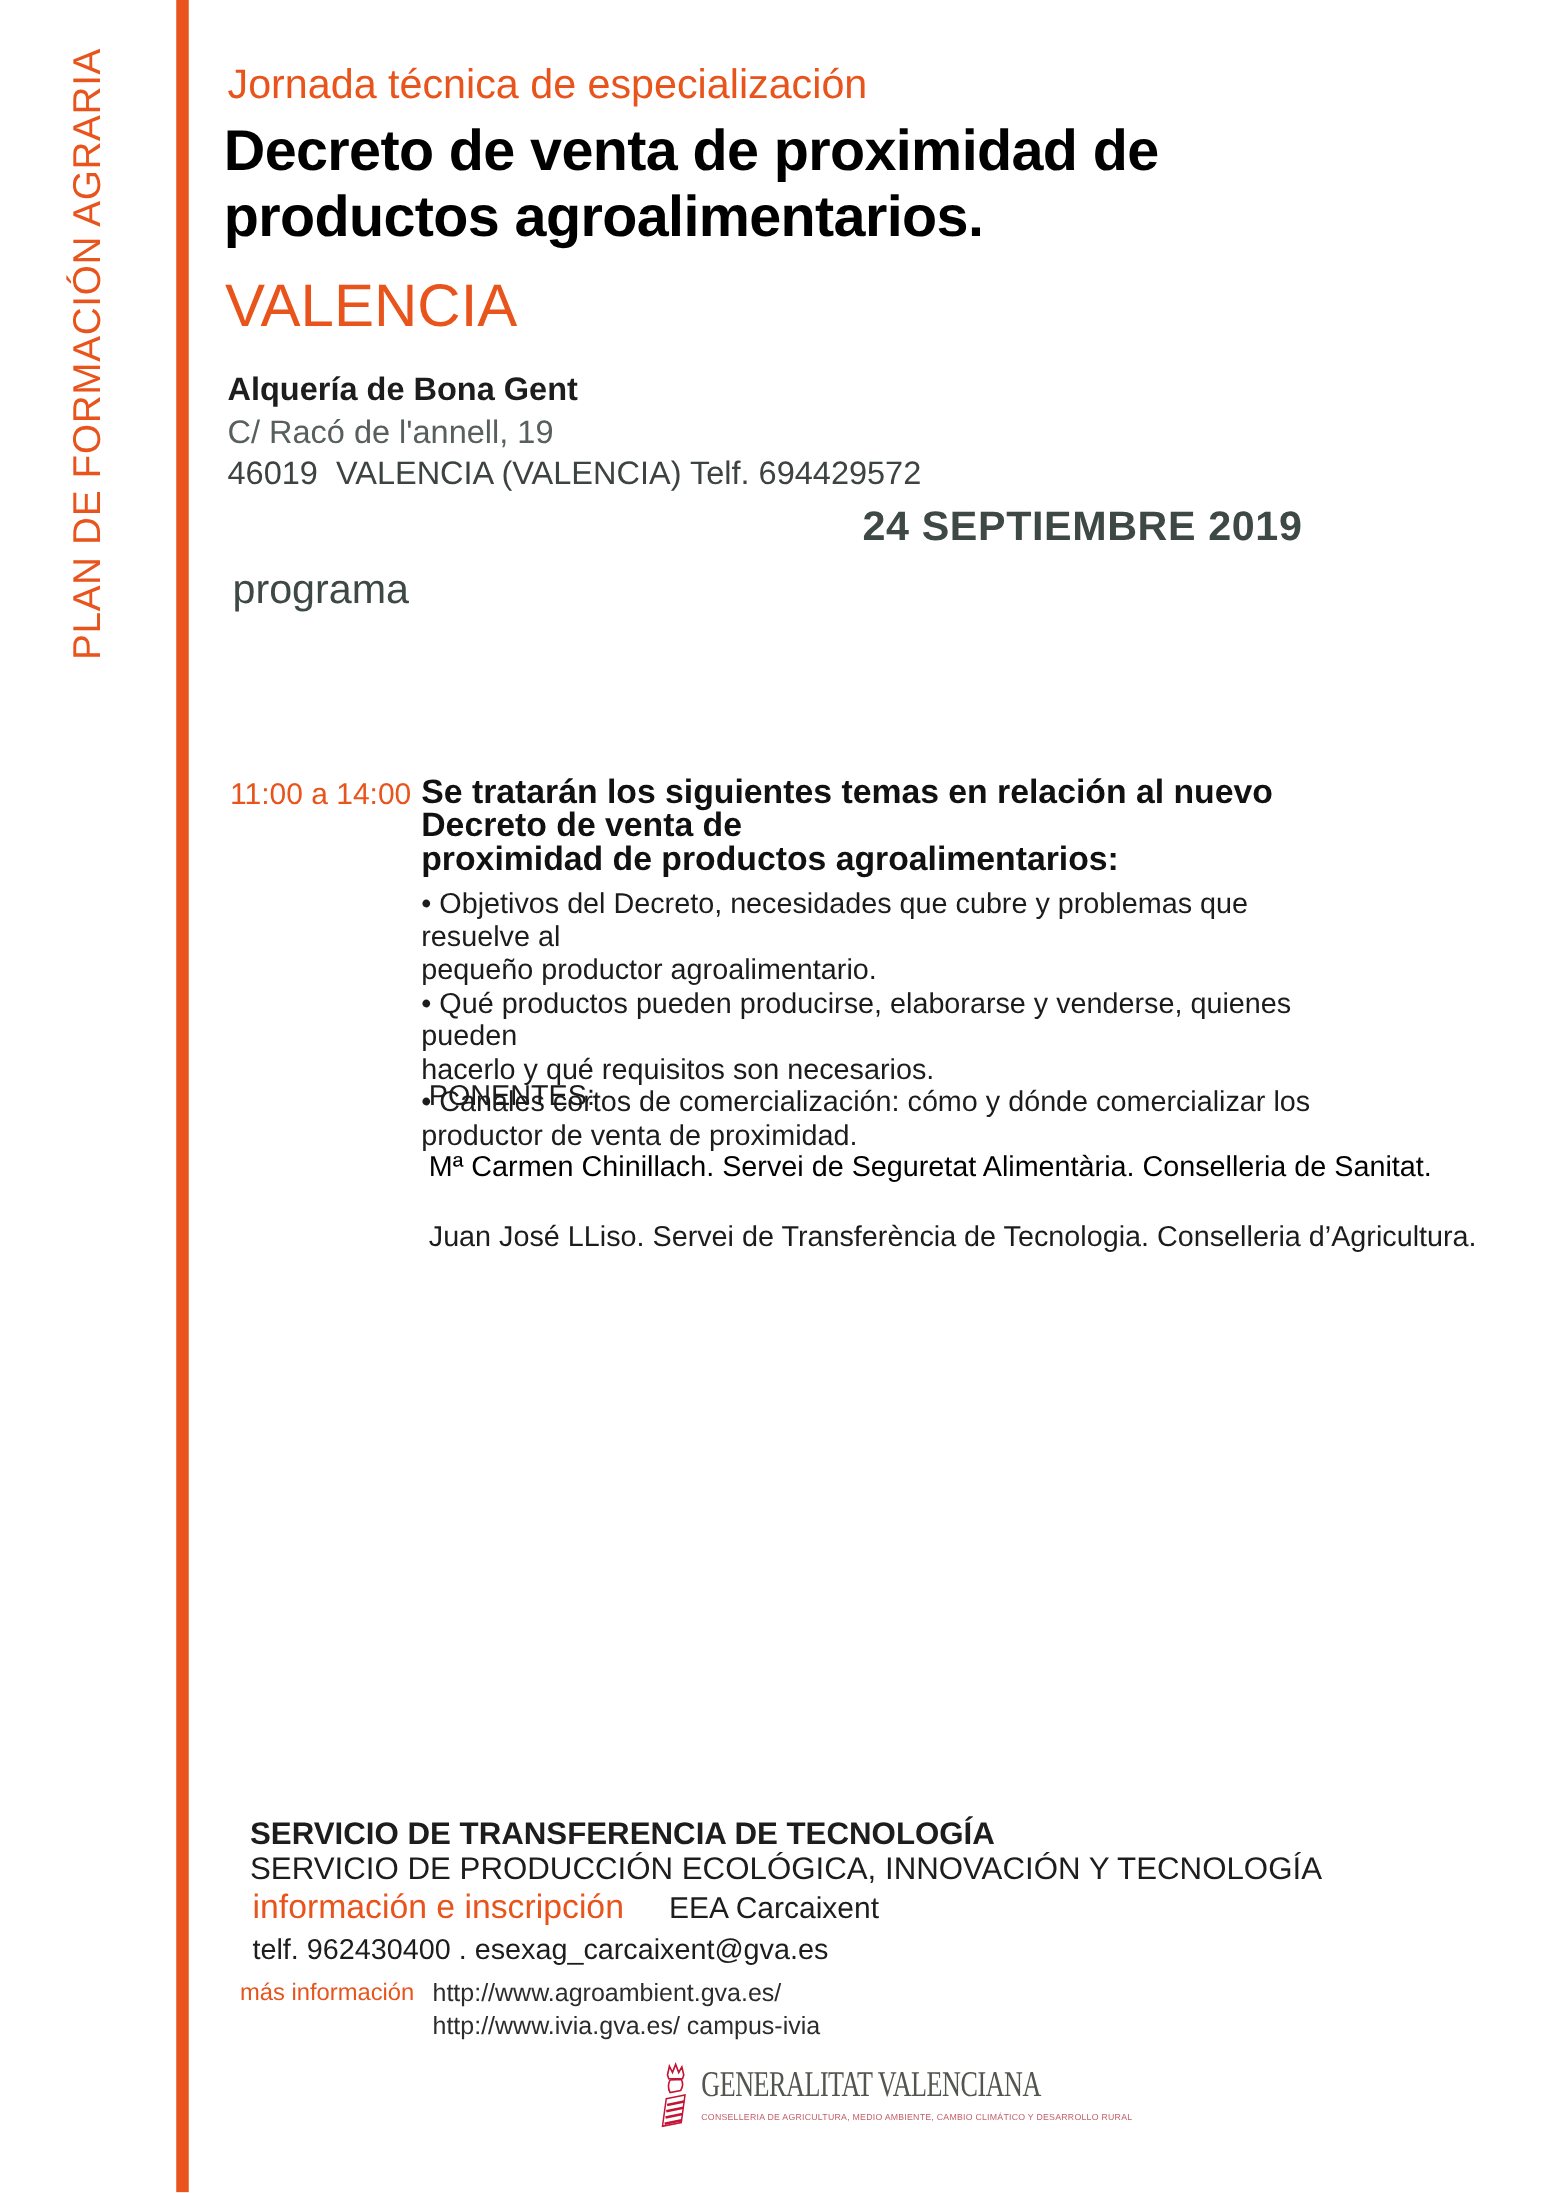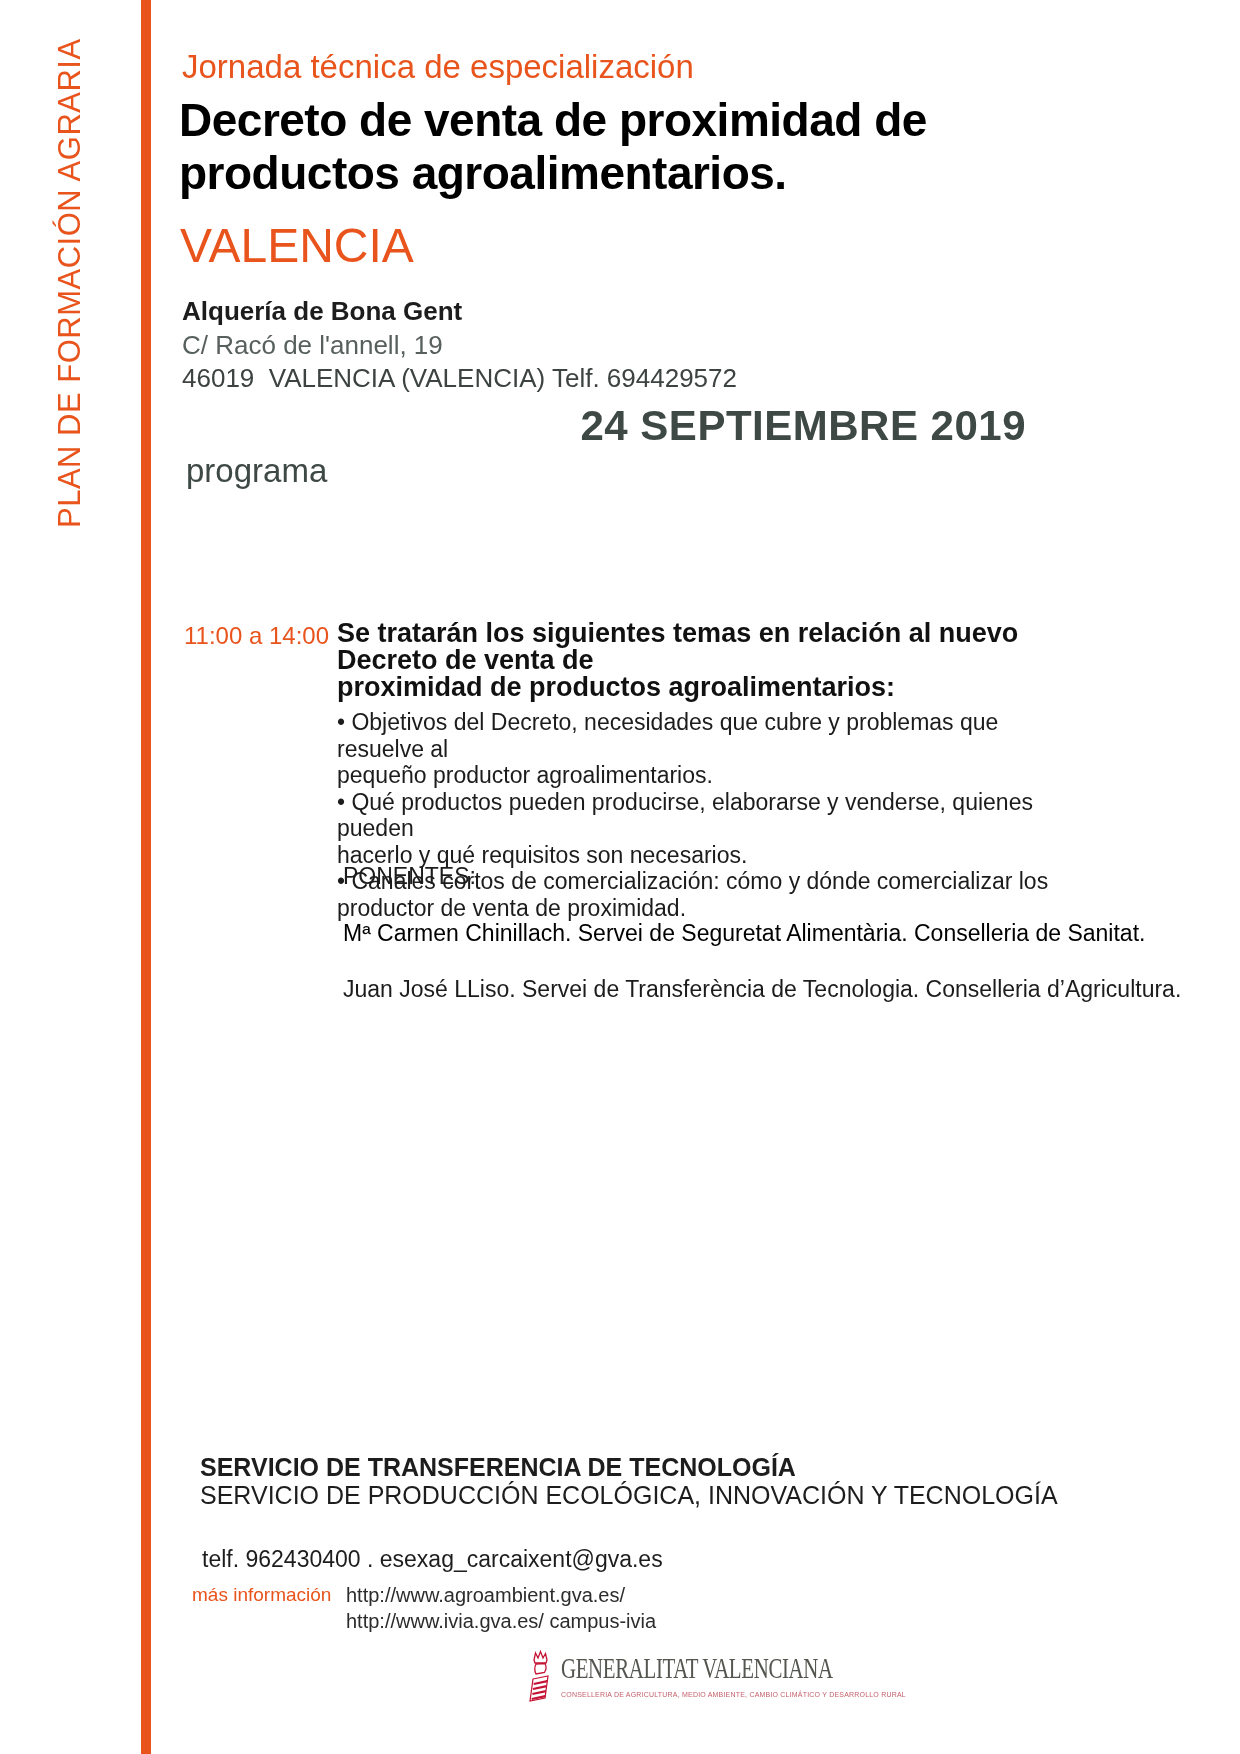--- a/index.html
+++ b/index.html
@@ -49,22 +49,22 @@
   .venue-street {
     left: 182px; top: 330px;
     font-size: 26px; color: #57605d;
   }
   .venue-cityline {
     left: 182px; top: 363px;
     font-size: 26px; color: #3c4341;
     white-space: pre;
   }
   .event-date {
-    right: 214px; top: 402px;
-    font-size: 42px; font-weight: bold; color: #3E4845;
+    right: 198px; top: 402px;
+    font-size: 33px; font-weight: bold; color: #3E4845;
     letter-spacing: 0.5px;
   }
   .section-label {
     left: 186px; top: 452px;
     font-size: 33px; color: #3E4845;
   }
 
   
   .time-label {
     left: 184px; top: 622px;
@@ -136,35 +136,39 @@
 
   <div class="abs time-label">11:00 a 14:00</div>
 
   <div class="abs sched-col">
     <div class="sched-intro">
       <div>Se tratarán los siguientes temas en relación al nuevo Decreto de venta de</div>
       <div>proximidad de productos agroalimentarios:</div>
     </div>
     <div class="sched-bullets">
       <div>• Objetivos del Decreto, necesidades que cubre y problemas que resuelve al</div>
-      <div>pequeño productor agroalimentarios.</div>
+      <div>pequeño productor agroalimentario.</div>
       <div>• Qué productos pueden producirse, elaborarse y venderse, quienes pueden</div>
       <div>hacerlo y qué requisitos son necesarios.</div>
       <div>• Canales cortos de comercialización: cómo y dónde comercializar los</div>
       <div>productor de venta de proximidad.</div>
     </div>
   </div>
 
   <div class="speakers-heading">PONENTES:</div>
   <div class="speaker-1">Mª Carmen Chinillach. Servei de Seguretat Alimentària. Conselleria de Sanitat.</div>
   <div class="speaker-2">Juan José LLiso. Servei de Transferència de Tecnologia. Conselleria d’Agricultura.</div>
 
   <div class="abs svc-line1">SERVICIO DE TRANSFERENCIA DE TECNOLOGÍA</div>
   <div class="abs svc-line2">SERVICIO DE PRODUCCIÓN ECOLÓGICA, INNOVACIÓN Y TECNOLOGÍA</div>
 
+  <div class="abs info-row">
+    <span class="info-label">información e inscripción</span>
+    <span class="info-value">EEA Carcaixent</span>
+  </div>
 
   <div class="abs contact-line">telf. 962430400 . esexag_carcaixent@gva.es</div>
 
   <div class="abs moreinfo-label">más información</div>
 
   <div class="abs links-col">
     <div class="link">http://www.agroambient.gva.es/</div>
     <div class="link">http://www.ivia.gva.es/ campus-ivia</div>
   </div>
 

